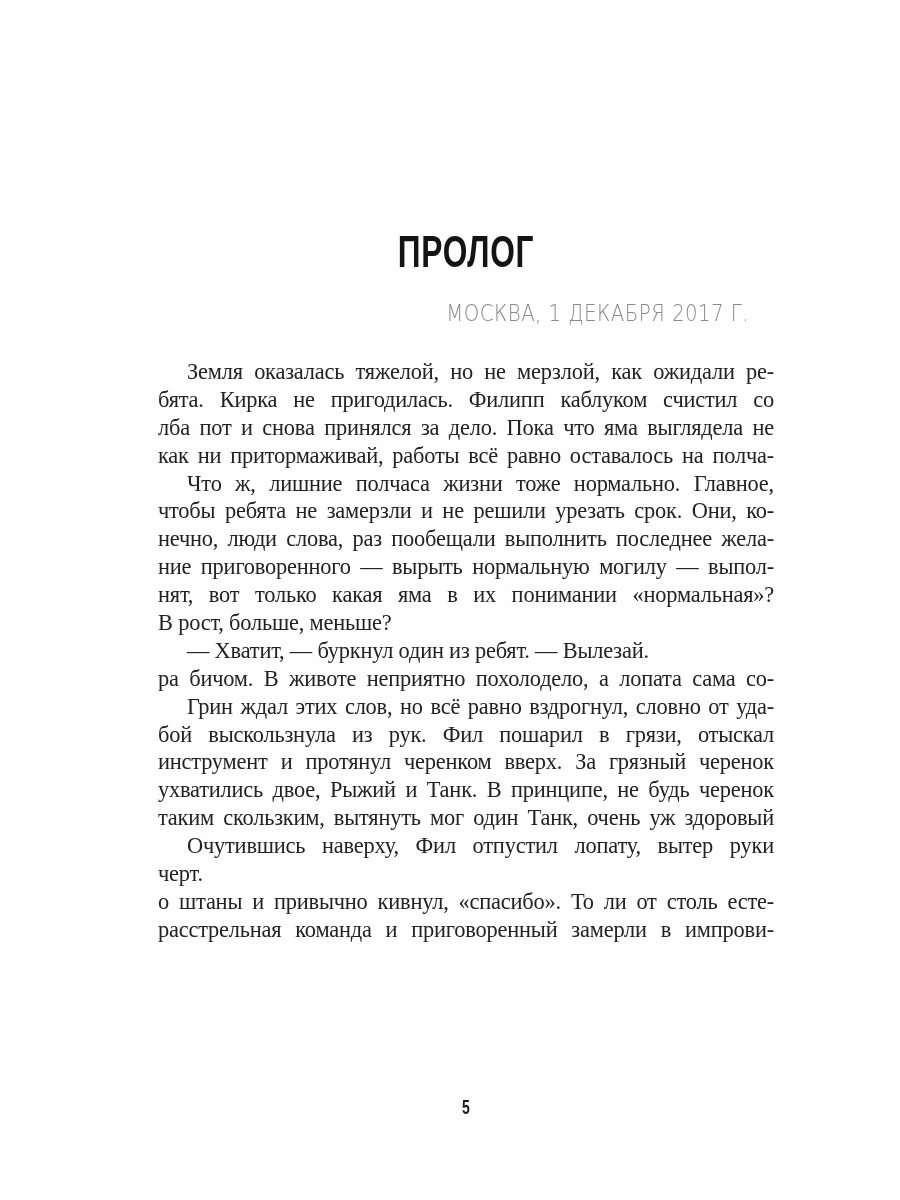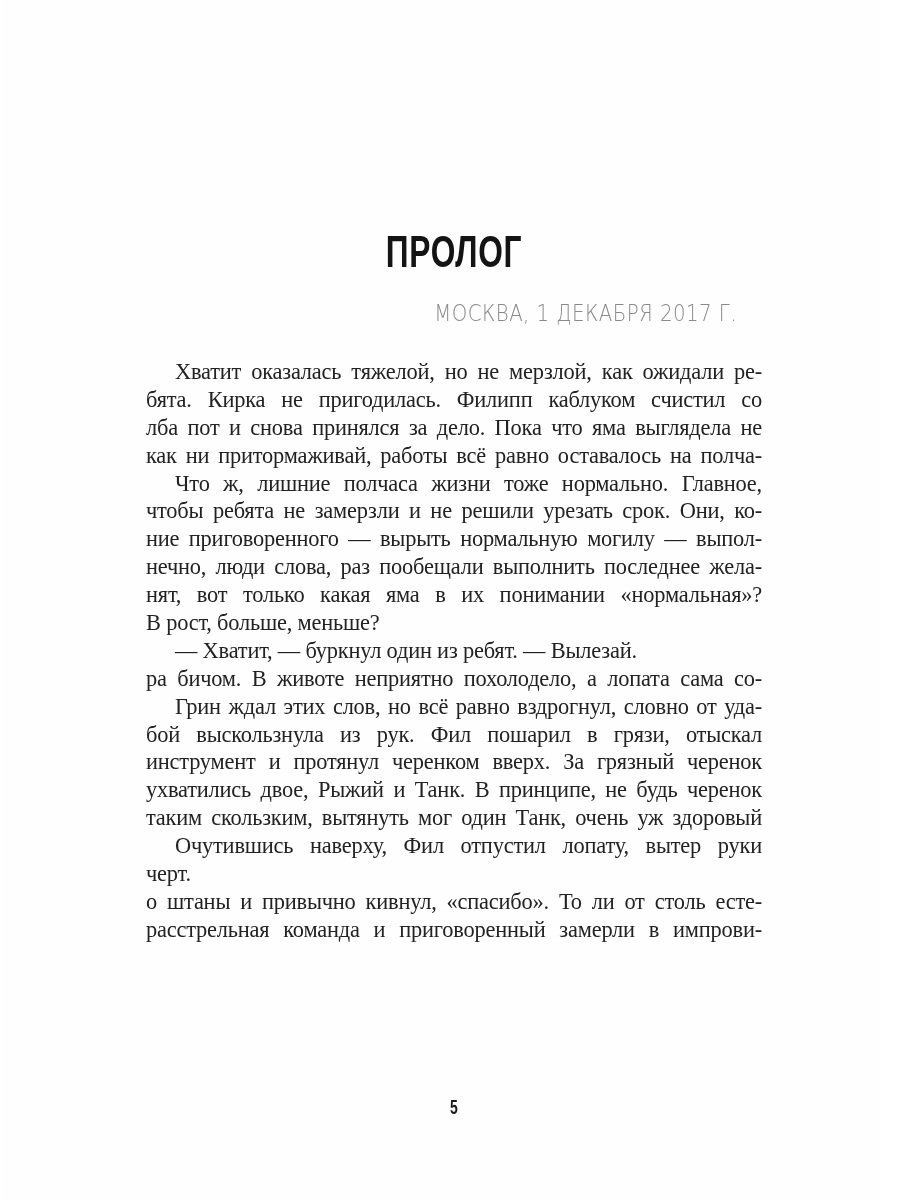--- a/index.html
+++ b/index.html
@@ -9,21 +9,21 @@
     }
     body {
       width: 900px;
       height: 1200px;
       position: relative;
       overflow: hidden;
       color: #1e1e1e;
     }
     .page {
       position: absolute;
-      left: 4px; top: 0;
+      left: 16px; top: 0;
       width: 876px; height: 1200px;
       background: #fefefe;
     }
     .chapter-title {
       position: absolute;
       left: 0;
       width: 900px;
       top: 224px;
       text-align: center;
       font-family: "Liberation Sans", sans-serif;
@@ -100,28 +100,28 @@
     }
   </style>
 </head>
 <body>
 
 <div class="page">
   <div class="chapter-title">ПРОЛОГ</div>
   <div class="chapter-subtitle">МОСКВА, 1 ДЕКАБРЯ 2017 Г.</div>
 
   <div class="body-text">
-    <div class="line indent"><span class="line-inner">Хватит оказалась тяжелой, но не мерзлой, как ожидали ре-</span></div>
+    <div class="line indent"><span class="line-inner">Земля оказалась тяжелой, но не мерзлой, как ожидали ре-</span></div>
     <div class="line"><span class="line-inner">бята. Кирка не пригодилась. Филипп каблуком счистил со</span></div>
     <div class="line"><span class="line-inner">лба пот и снова принялся за дело. Пока что яма выглядела не</span></div>
     <div class="line"><span class="line-inner">как ни притормаживай, работы всё равно оставалось на полча-</span></div>
     <div class="line indent"><span class="line-inner">Что ж, лишние полчаса жизни тоже нормально. Главное,</span></div>
     <div class="line"><span class="line-inner">чтобы ребята не замерзли и не решили урезать срок. Они, ко-</span></div>
+    <div class="line"><span class="line-inner">нечно, люди слова, раз пообещали выполнить последнее жела-</span></div>
     <div class="line"><span class="line-inner">ние приговоренного — вырыть нормальную могилу — выпол-</span></div>
-    <div class="line"><span class="line-inner">нечно, люди слова, раз пообещали выполнить последнее жела-</span></div>
     <div class="line"><span class="line-inner">нят, вот только какая яма в их понимании «нормальная»?</span></div>
     <div class="line last"><span class="line-inner">В рост, больше, меньше?</span></div>
     <div class="line indent last"><span class="line-inner">— Хватит, — буркнул один из ребят. — Вылезай.</span></div>
     <div class="line"><span class="line-inner">ра бичом. В животе неприятно похолодело, а лопата сама со-</span></div>
     <div class="line indent"><span class="line-inner">Грин ждал этих слов, но всё равно вздрогнул, словно от уда-</span></div>
     <div class="line"><span class="line-inner">бой выскользнула из рук. Фил пошарил в грязи, отыскал</span></div>
     <div class="line"><span class="line-inner">инструмент и протянул черенком вверх. За грязный черенок</span></div>
     <div class="line"><span class="line-inner">ухватились двое, Рыжий и Танк. В принципе, не будь черенок</span></div>
     <div class="line"><span class="line-inner">таким скользким, вытянуть мог один Танк, очень уж здоровый</span></div>
     <div class="line indent"><span class="line-inner">Очутившись наверху, Фил отпустил лопату, вытер руки</span></div>

